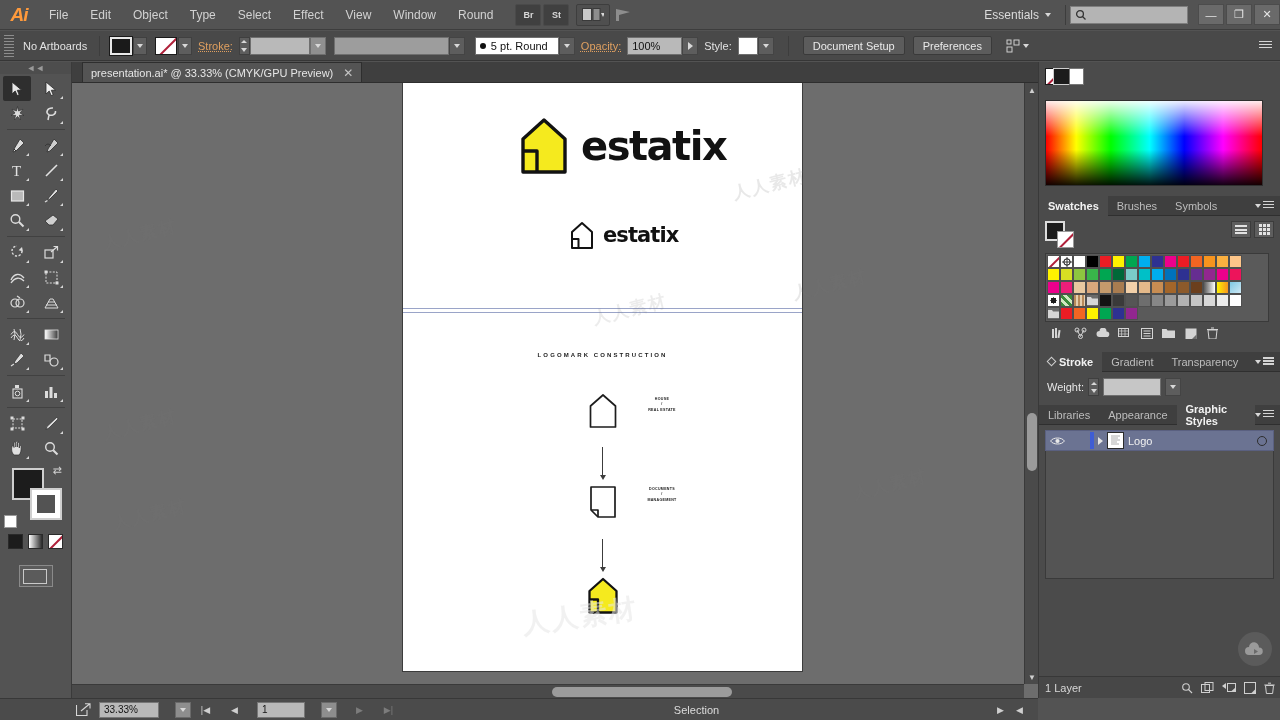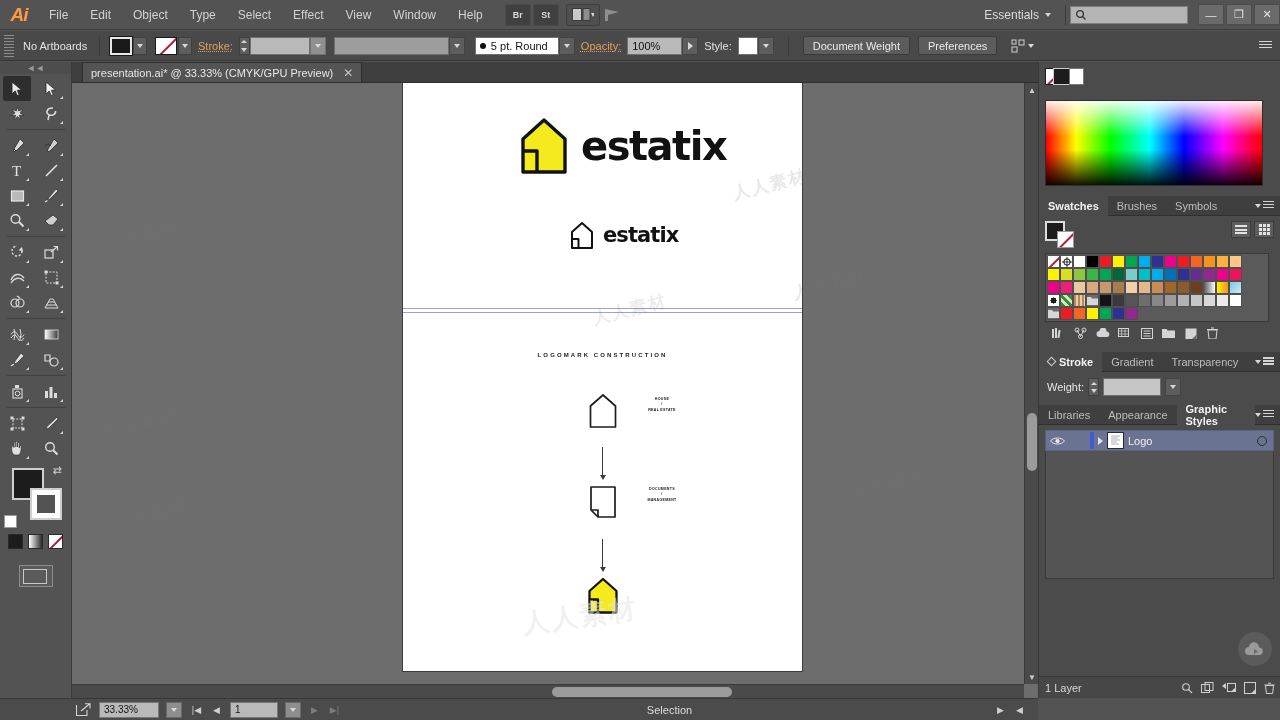--- a/index.html
+++ b/index.html
@@ -163,21 +163,21 @@
   .lay-tri{ width:0;height:0;border-top:4px solid transparent;border-bottom:4px solid transparent;border-left:5px solid #e4e4e4;}
   .layers-body{ height:128px; background:#545454; border:1px solid #3a3a3a; border-top:none;}
   .layers-foot{ position:absolute; left:0; bottom:0; width:242px; height:22px; background:#474747;
     border-top:1px solid #383838; display:flex; align-items:center; padding:0 6px; gap:9px;}
   .lf-label{ font-size:11px; color:#d8d8d8; }
   .lf-icons{ margin-left:auto; display:flex; gap:8px; align-items:center; color:#cfcfcf; font-size:11px;}
 
   
   .statusbar{ position:absolute; left:0; bottom:0; width:1038px; height:22px; background:#4b4b4b;
     border-top:1px solid #383838; display:flex; align-items:center; font-size:11px; color:#dcdcdc;}
-  .sb-seg{ display:flex; align-items:center; height:22px; padding:0 4px; gap:7px;}
+  .sb-seg{ display:flex; align-items:center; height:22px; padding:0 4px; gap:16px;}
   .sb-field{ height:16px; background:#b9b9b9; border:1px solid #777; color:#141414; font-size:10px;
     display:flex; align-items:center; padding:0 4px;}
   .sb-nav{ width:13px; height:16px; display:flex; align-items:center; justify-content:center; color:#cfcfcf; font-size:9px;}
   .sb-nav.dim{ color:#7c7c7c;}
   .sb-status{ flex:1; display:flex; align-items:center; justify-content:center; }
 
   svg{ display:block; }
 </style>
 </head>
 <body>
@@ -187,21 +187,21 @@
   <div class="menubar">
     <div class="ai-logo">Ai</div>
     <div class="menu-item">File</div>
     <div class="menu-item">Edit</div>
     <div class="menu-item">Object</div>
     <div class="menu-item">Type</div>
     <div class="menu-item">Select</div>
     <div class="menu-item">Effect</div>
     <div class="menu-item">View</div>
     <div class="menu-item">Window</div>
-    <div class="menu-item">Help</div>
+    <div class="menu-item">Round</div>
     <div class="mb-sep"></div>
     <div class="mb-icon">Br</div>
     <div class="mb-icon">St</div>
     <div class="mb-arrange">
       <svg width="22" height="13" viewBox="0 0 22 13">
         <rect x="0.5" y="0.5" width="9" height="12" fill="#c9c9c9" stroke="#3a3a3a"></rect>
         <rect x="11" y="0.5" width="7" height="12" fill="#8d8d8d" stroke="#3a3a3a"></rect>
         <path d="M19 5 l4 0 l-2 4 z" fill="#d8d8d8"></path>
       </svg>
     </div>
@@ -275,21 +275,21 @@
     <div class="field" style="width:55px">100%</div>
     <div class="drop-btn dark">
         <span class="tri-r"></span>
       </div>
     <div class="cb-label">Style:</div>
     <div class="field white" style="width:20px"></div>
     <div class="drop-btn dark">
         <span class="tri-d"></span>
       </div>
     <div class="vdiv" style="margin-left:14px"></div>
-    <div class="cb-btn" style="margin-left:10px">Document Weight</div>
+    <div class="cb-btn" style="margin-left:10px">Document Setup</div>
     <div class="cb-btn" style="margin-left:8px">Preferences</div>
     <div style="display:flex;align-items:center;gap:3px;margin-left:14px">
       <svg width="14" height="14" viewBox="0 0 14 14">
         <rect x="1" y="1" width="4" height="4" fill="none" stroke="#d0d0d0"></rect>
         <rect x="8" y="1" width="5" height="5" fill="none" stroke="#d0d0d0"></rect>
         <rect x="1" y="8" width="5" height="5" fill="none" stroke="#d0d0d0"></rect>
       </svg>
       <span class="tri-d"></span>
     </div>
     <div style="margin-left:auto;margin-right:8px">

